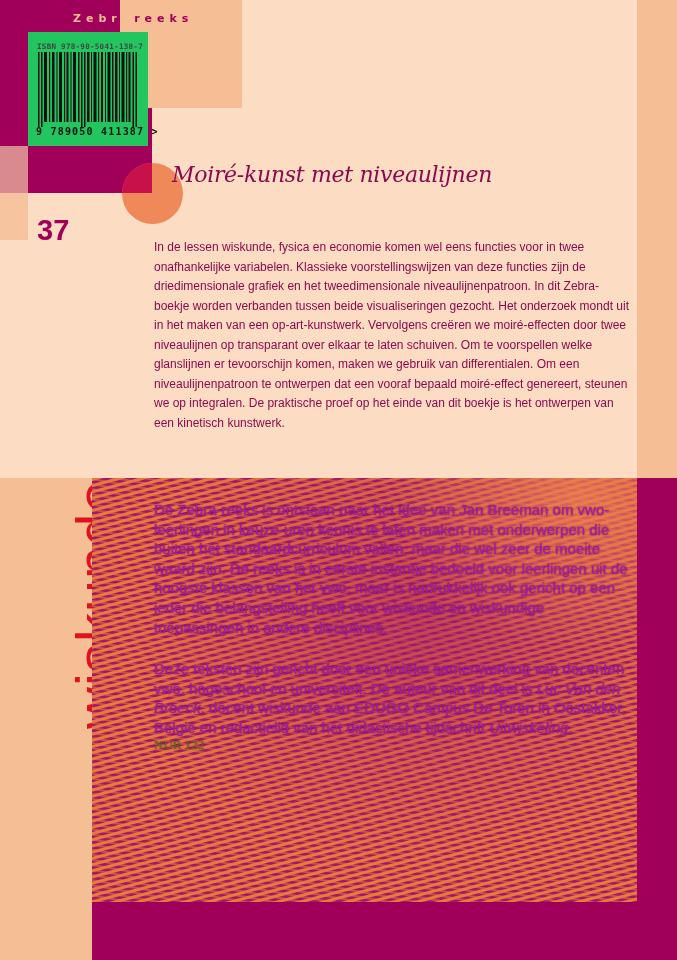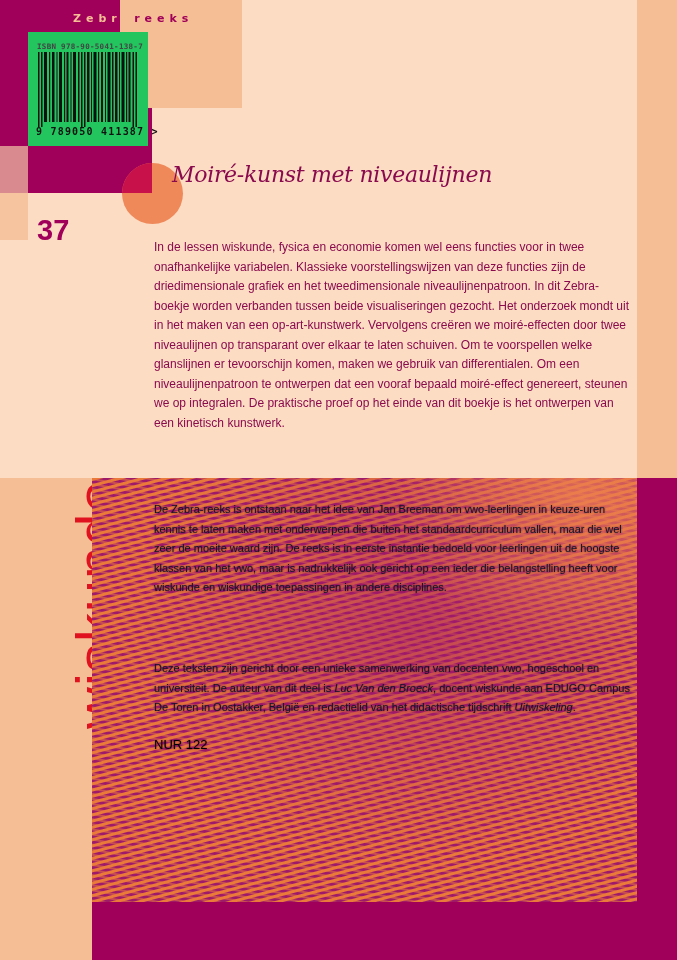--- a/index.html
+++ b/index.html
@@ -21,24 +21,24 @@
   #circle-overlap{left:122px;top:163px;width:30px;height:30px;overflow:hidden;}
   #circle-overlap div{width:61px;height:61px;border-radius:50%;background:#c8104a;}
   #title{left:172px;top:162px;font-family:"DejaVu Serif",serif;font-style:italic;font-size:22px;color:#8a0a4e;letter-spacing:-0.3px;}
   #number{left:37px;top:214px;font-family:"Liberation Sans",sans-serif;font-weight:bold;font-size:29px;color:#a0005a;}
   #intro{left:154px;top:238px;width:480px;font-family:"Liberation Sans",sans-serif;font-size:12px;line-height:19.5px;color:#8a0a4e;}
   #left-strip{left:0;top:478px;width:92px;height:482px;background:#f6be95;}
   #vertical-word{left:-3px;top:600px;width:200px;transform:rotate(-90deg);transform-origin:center;font-family:"Liberation Sans",sans-serif;font-size:58px;color:#e0121f;letter-spacing:1px;line-height:58px;}
   #moire{left:92px;top:478px;width:545px;height:424px;overflow:hidden;background:#a01a6a;}
   #mag-right{left:637px;top:478px;width:40px;height:482px;background:#a0005a;}
   #mag-bottom{left:92px;top:902px;width:585px;height:58px;background:#a0005a;}
-  .about{left:154px;width:480px;font-family:"Liberation Sans",sans-serif;font-size:11px;line-height:19.6px;color:#0f172a;text-shadow:0 0 2px rgba(90,0,50,0.8);}
+  .about{left:154px;width:480px;font-family:"Liberation Sans",sans-serif;font-size:15px;line-height:19.6px;color:#a21caf;text-shadow:0 0 2px rgba(90,0,50,0.8);}
   #about1{top:500px;}
   #about2{top:659px;}
-  #nur{left:154px;top:737px;font-family:Liberation Sans, sans-serif;font-size:13px;color:#000000;text-shadow:0 0 2px rgba(90,0,50,0.8);}
+  #nur{left:154px;top:737px;font-family:Liberation Serif, serif;font-size:13px;color:#4d7c0f;text-shadow:0 0 2px rgba(90,0,50,0.8);}
   em{font-style:italic;text-align:center;}
 </style>
 </head>
 <body>
 
 <div class="abs" id="mag-top"></div>
 <div class="abs" id="peach-top"></div>
 <div class="abs" id="pink-sq"></div>
 <div class="abs" id="peach-sq"></div>
 <div class="abs" id="right-strip"></div>

